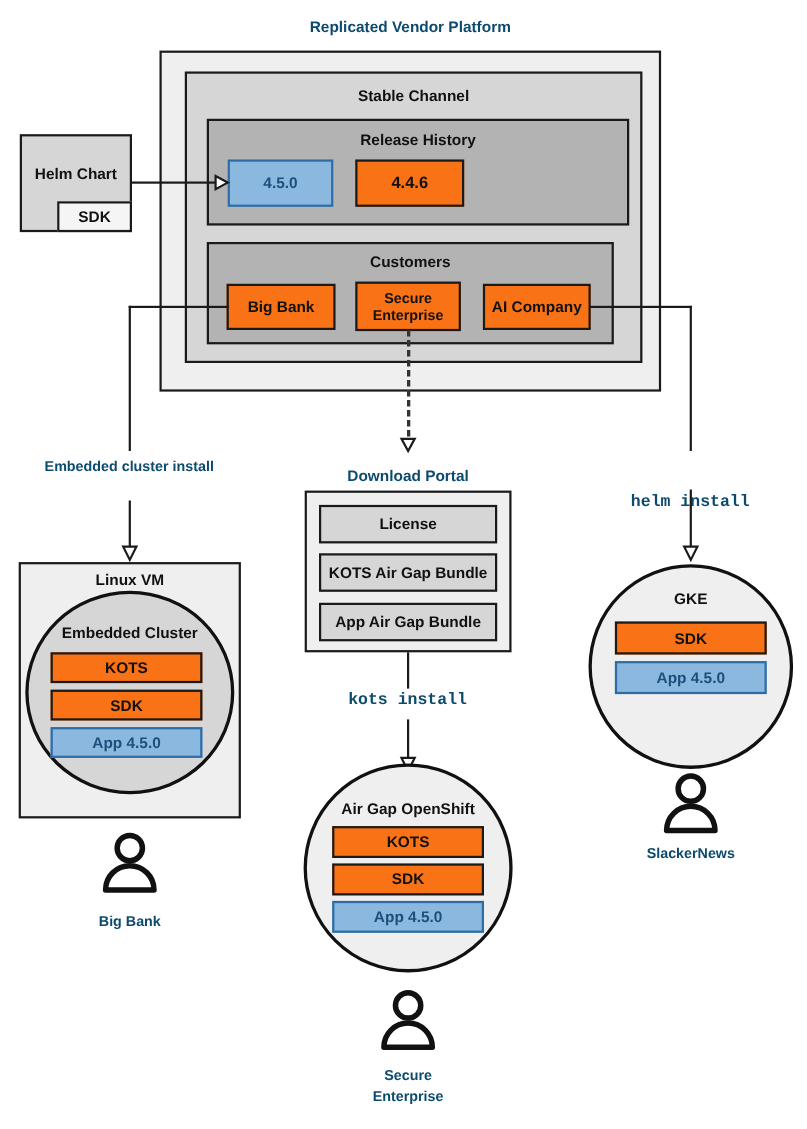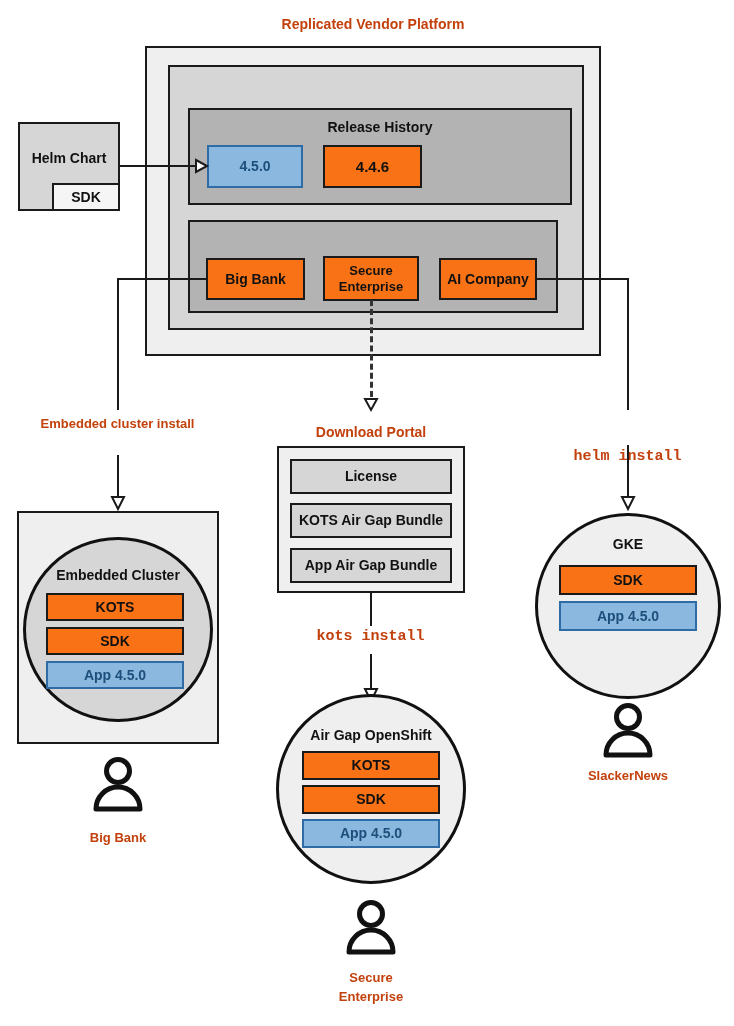--- a/index.html
+++ b/index.html
@@ -62,41 +62,43 @@
   }
   .ln-h { height: 2px; }
   .ln-v { width: 2px; }
 
   .dash-v {
     border-left: 3px dashed #333333;
     width: 0;
   }
 
   svg { display: block; overflow: visible; }
-  .cap { font-weight: bold; color: #c2410c; text-align: center; }
+  .cap { font-weight: bold; color: #0c4a6e; text-align: center; }
 </style>
 </head>
 <body>
 
 <div id="root">
 
   <div class="abs cap t14" style="left:145px; top:16px; width:456px;">Replicated Vendor Platform</div>
 
   <div class="abs box f-l1" style="left:145px; top:46px; width:456px; height:310px;"></div>
 
   <div class="abs box f-l2" style="left:168px; top:65px; width:416px; height:265px;"></div>
+  <div class="abs lbl-top t14" style="left:168px; top:79px; width:416px;">Stable Channel</div>
 
   <div class="abs box f-l3" style="left:188px; top:108px; width:384px; height:97px;"></div>
   <div class="abs lbl-top t14" style="left:188px; top:119px; width:384px;">Release History</div>
 
   <div class="abs box f-blue t14" style="left:207px; top:145px; width:96px; height:43px;">4.5.0</div>
 
   <div class="abs box f-white t15" style="left:323px; top:145px; width:99px; height:43px;">4.4.6</div>
 
   <div class="abs box f-l3" style="left:188px; top:220px; width:370px; height:93px;"></div>
+  <div class="abs lbl-top t14" style="left:188px; top:230px; width:370px;">Customers</div>
 
   <div class="abs box f-white t14" style="left:206px; top:258px; width:99px; height:42px;">Big Bank</div>
 
   <div class="abs box f-white t13" style="left:323px; top:256px; width:96px; height:45px;">Secure Enterprise</div>
 
   <div class="abs box f-white t14" style="left:439px; top:258px; width:98px; height:42px;">AI Company</div>
 
   <div class="abs box f-l2 t14" style="left:18px; top:122px; width:102px; height:89px; align-items:flex-start; padding-top:26px;">Helm Chart</div>
   <div class="abs box f-offw t14" style="left:52px; top:183px; width:68px; height:28px;">SDK</div>
 
@@ -122,20 +124,21 @@
     <path d="M1 2 L13 2 L7 14 Z" fill="#ffffff" stroke="#1a1a1a" stroke-width="2"></path>
   </svg>
 
   <div class="abs cap t15 mono" style="left:545px; top:418px; width:165px;margin-top:30px;">helm install</div>
   <div class="abs ln-v" style="left:627px; top:445px; height:58px;"></div>
   <svg class="abs" style="left:621px; top:495px;" width="14" height="16" viewBox="0 0 14 16">
     <path d="M1 2 L13 2 L7 14 Z" fill="#ffffff" stroke="#1a1a1a" stroke-width="2"></path>
   </svg>
 
   <div class="abs box f-l1" style="left:17px; top:511px; width:202px; height:233px;"></div>
+  <div class="abs lbl-top t14" style="left:17px; top:519px; width:202px;">Linux VM</div>
 
   <div class="abs circle f-l2" style="left:23px; top:537px; width:190px; height:185px;"></div>
   <div class="abs lbl-top t14" style="left:23px; top:567px; width:190px;">Embedded Cluster</div>
 
   <div class="abs box f-white t14" style="left:46px; top:593px; width:138px; height:28px;">KOTS</div>
   <div class="abs box f-white t14" style="left:46px; top:627px; width:138px; height:28px;">SDK</div>
   <div class="abs box f-blue t14" style="left:46px; top:661px; width:138px; height:28px;">App 4.5.0</div>
 
   <svg class="abs" style="left:92px; top:757px;" width="52" height="56" viewBox="0 0 52 56">
     <circle cx="26" cy="14" r="11.5" fill="none" stroke="#111111" stroke-width="5"></circle>

